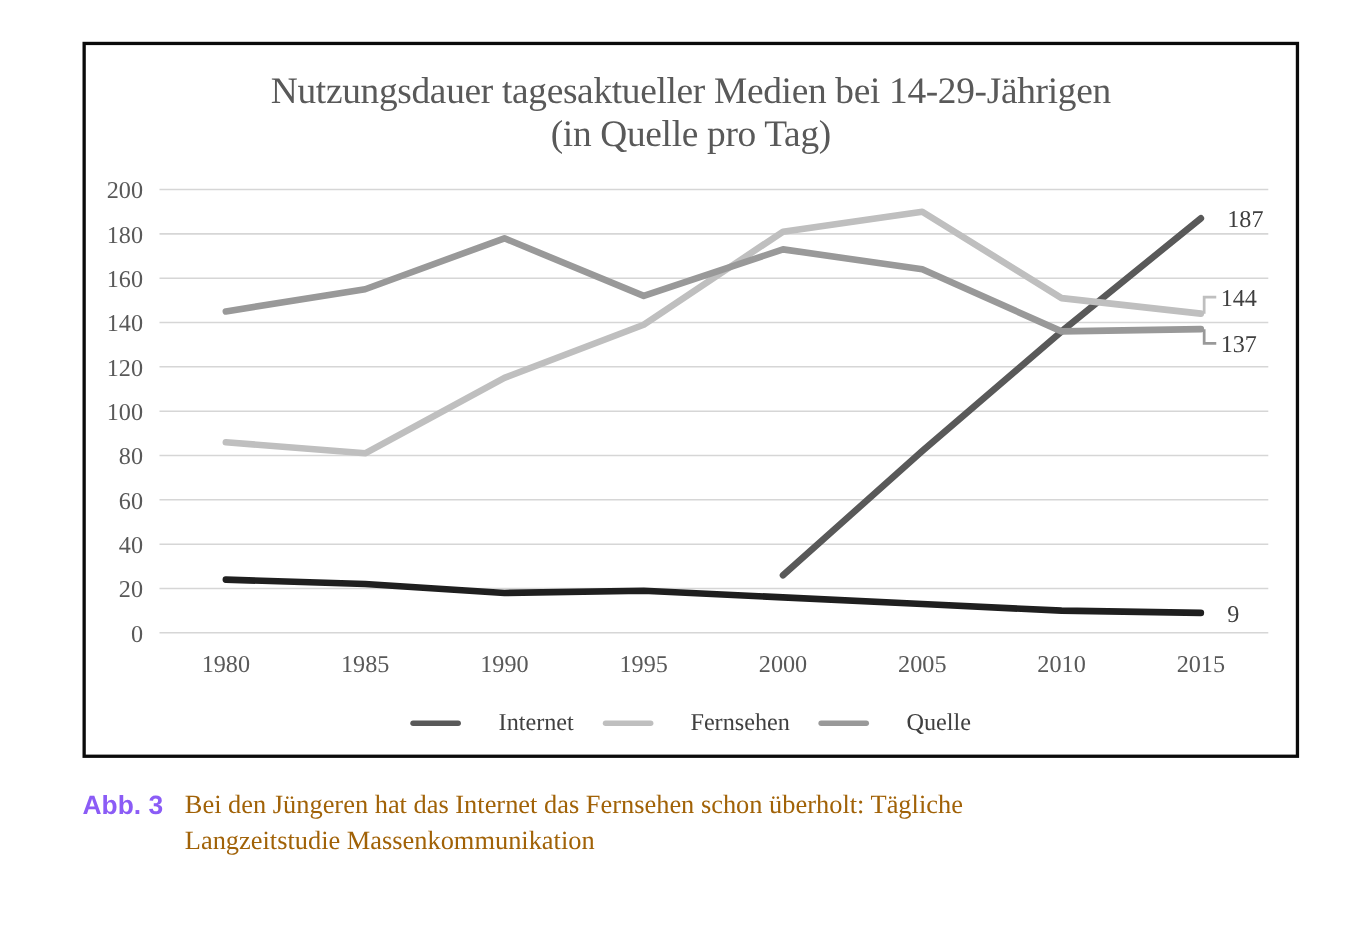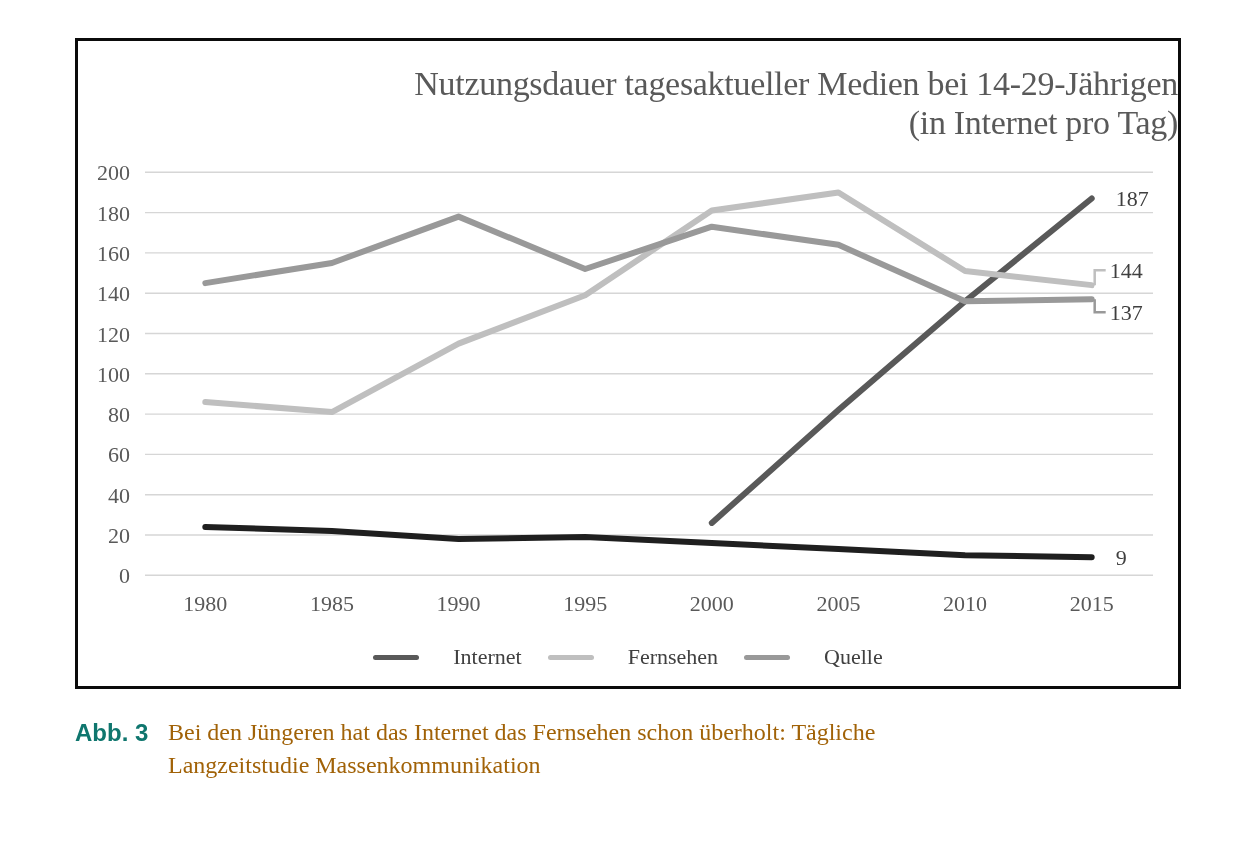--- a/index.html
+++ b/index.html
@@ -5,47 +5,47 @@
   html,body { margin:0; padding:0; }
   body {
     width:1244px; height:852px; background:#ffffff; position:relative; overflow:hidden;
     font-family:"Liberation Serif", serif;
   }
   .chart-box {
     position:absolute; left:75px; top:38px; width:1106px; height:651px;
     box-sizing:border-box; border:3px solid #0b0b0b; background:#ffffff; margin:0;
   }
   .chart-title {
-    position:absolute; top:23px; left:0; right:0; text-align:right;
+    position:absolute; top:23px; left:0; right:0; text-align:center;
     font-size:34px; line-height:39px; color:#595959; letter-spacing:-0.3px;
   }
   svg.plot { position:absolute; left:0; top:0; display:block; }
   svg.plot text { font-family:"Liberation Serif", serif; }
   .legend {
     position:absolute; left:0; right:0; bottom:16px;
     display:flex; justify-content:center; align-items:center; gap:26px;
   }
   .legend-item { display:flex; align-items:center; gap:4px; }
   .legend-swatch { width:46px; height:5px; border-radius:2.5px; display:inline-block; }
   .legend-label { font-size:22px; color:#404040;margin-left:30px; }
   .caption { position:absolute; left:75px; top:716px; display:flex; }
   .cap-label {
     font-family:"Liberation Sans", sans-serif; font-weight:bold; font-size:24px;
-    color:#0f766e; flex:0 0 93px; line-height:33px;
+    color:#8b5cf6; flex:0 0 93px; line-height:33px;
   }
   .cap-text { font-size:24px; line-height:33px; color:#a16207; }
   .cap-line { display:block; }
 </style>
 </head>
 <body>
 
 <figure class="chart-box">
   <div class="chart-title">
     <div>Nutzungsdauer tagesaktueller Medien bei 14-29-Jährigen</div>
-    <div>(in Internet pro Tag)</div>
+    <div>(in Quelle pro Tag)</div>
   </div>
   <svg id="plot" class="plot" width="1100" height="645" viewBox="0 0 1100 645" xmlns="http://www.w3.org/2000/svg">
       <line x1="67" x2="1075" y1="534.3" y2="534.3" stroke="#d6d6d6" stroke-width="1.4"></line>
       <text x="52" y="542.3" text-anchor="end" font-size="22" fill="#595959">0</text>
       <line x1="67" x2="1075" y1="493.99999999999994" y2="493.99999999999994" stroke="#d6d6d6" stroke-width="1.4"></line>
       <text x="52" y="501.99999999999994" text-anchor="end" font-size="22" fill="#595959">20</text>
       <line x1="67" x2="1075" y1="453.69999999999993" y2="453.69999999999993" stroke="#d6d6d6" stroke-width="1.4"></line>
       <text x="52" y="461.69999999999993" text-anchor="end" font-size="22" fill="#595959">40</text>
       <line x1="67" x2="1075" y1="413.4" y2="413.4" stroke="#d6d6d6" stroke-width="1.4"></line>
       <text x="52" y="421.4" text-anchor="end" font-size="22" fill="#595959">60</text>

